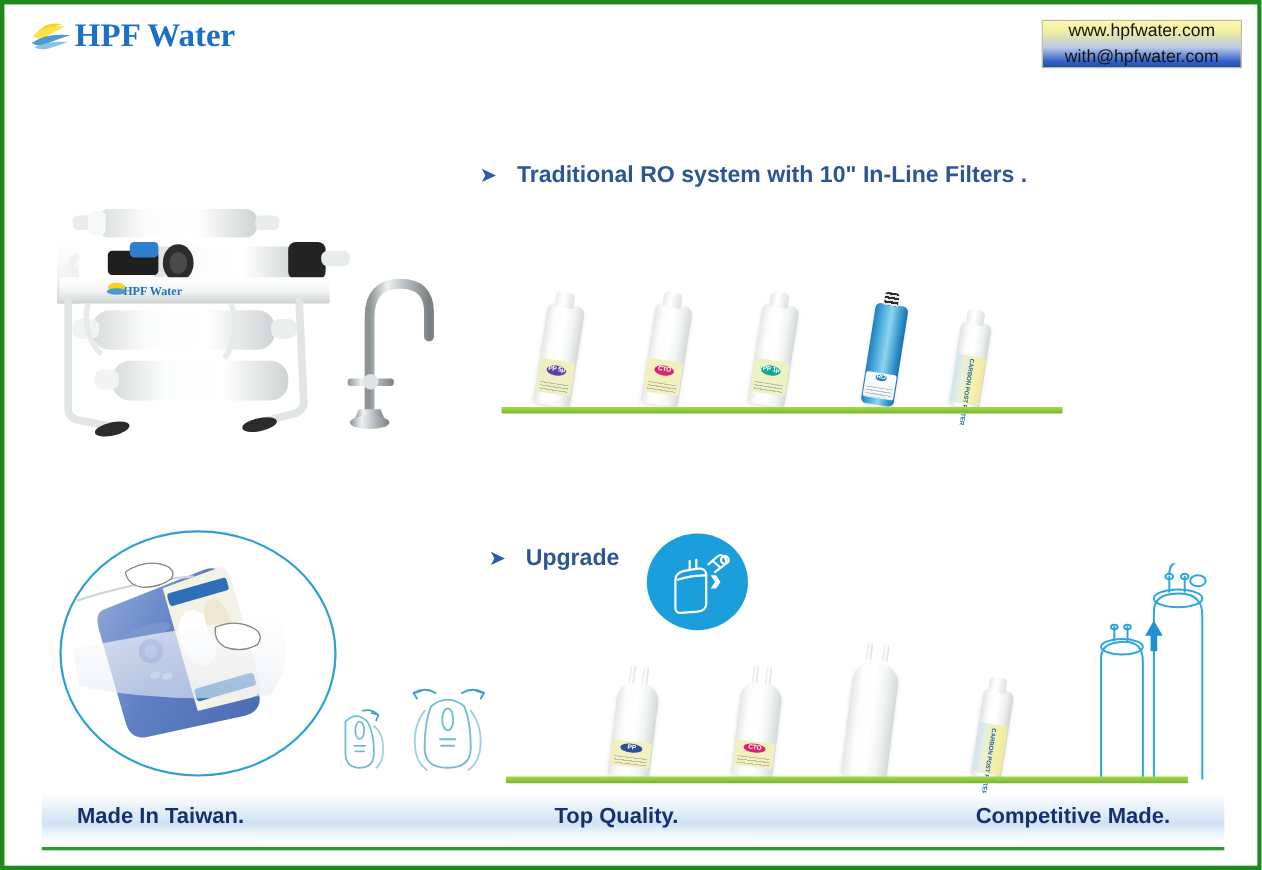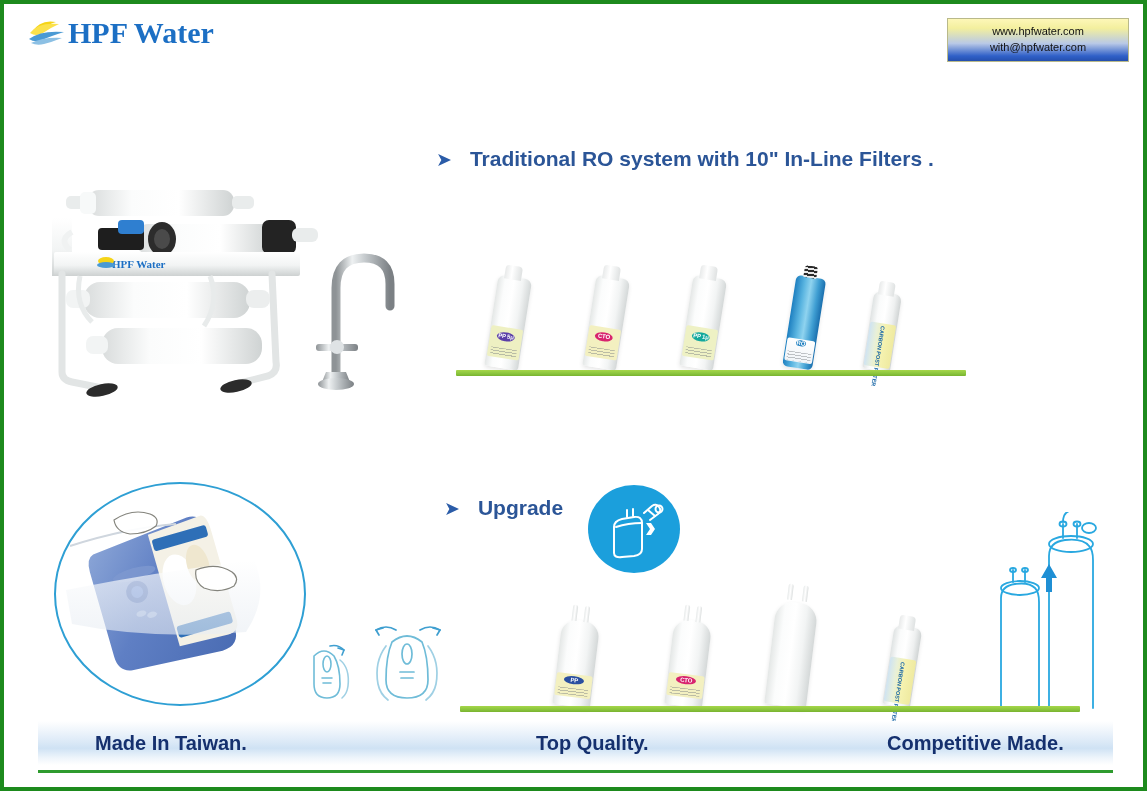--- a/index.html
+++ b/index.html
@@ -44,21 +44,21 @@
 
   .contact-box {
     position: absolute; right: 14px; top: 14px;
     width: 182px; height: 44px;
     background: linear-gradient(to bottom, #fdf7b8 0%, #f3ef9e 22%, #b9c9e6 58%, #3060c8 88%, #244fae 100%);
     border: 1px solid #b9b98a;
     display: flex; flex-direction: column;
     align-items: center; justify-content: center;
   }
   .contact-line {
-    font-size: 11px;
+    font-size: 16px;
     color: #111111;
     line-height: 1.45;
     white-space: nowrap;
   }
 
   
   .bullet-row {
     position: absolute;
     display: flex; align-items: center;
   }
@@ -199,22 +199,22 @@
     width: 1075px; height: 44px;
     background: linear-gradient(to bottom,
       #ffffff 0%, #f2f7fc 18%, #dbe9f7 48%, #cfe2f4 62%, #eef5fb 84%, #ffffff 100%);
     display: flex; align-items: center;
   }
   .banner .txt {
     position: absolute; top: 50%; transform: translateY(-50%);
     font-size: 20px; font-weight: bold; color: #15306e;
     white-space: nowrap;
   }
-  #tag-0 { left: 57px; }
-  #tag-1 { left: 466px; margin-left: 32px; }
+  #tag-0 { left: 32px; }
+  #tag-1 { left: 466px; }
   #tag-2 { left: 849px; }
   .banner-underline {
     position: absolute; left: 34px; bottom: 14px;
     width: 1075px; height: 3px;
     background: #2e9b2e;
   }
 </style>
 </head>
 <body>
 

